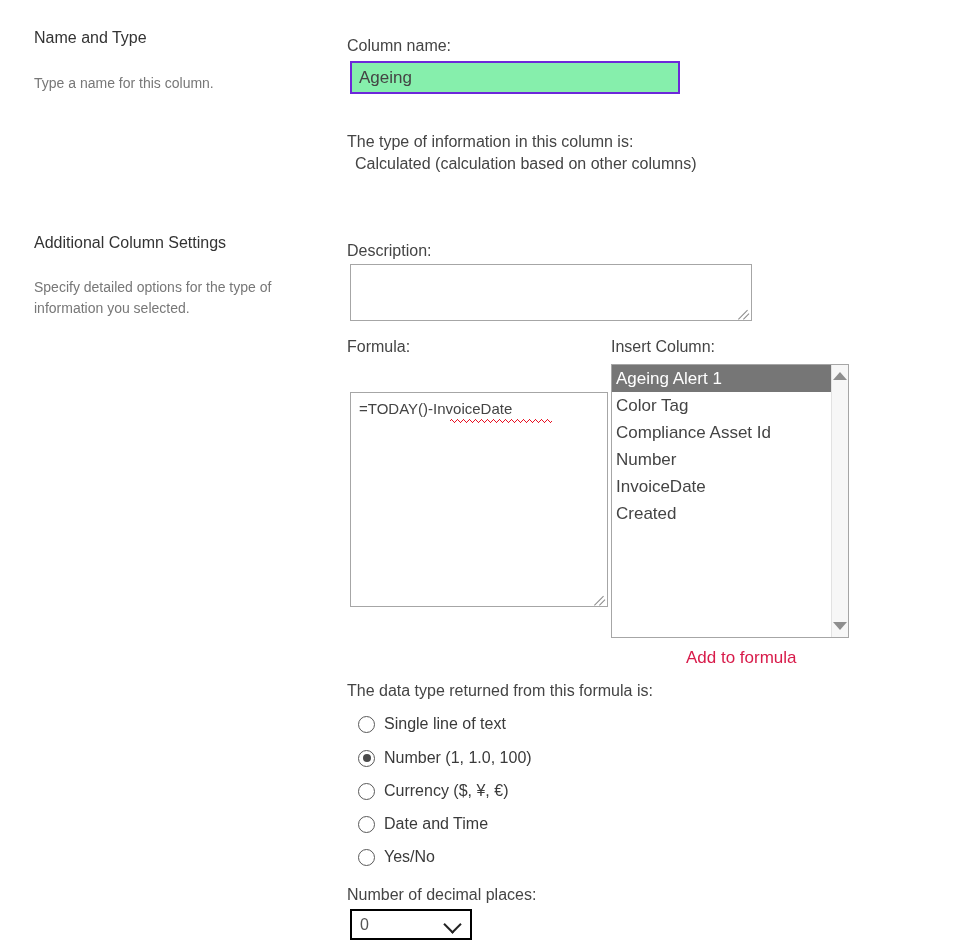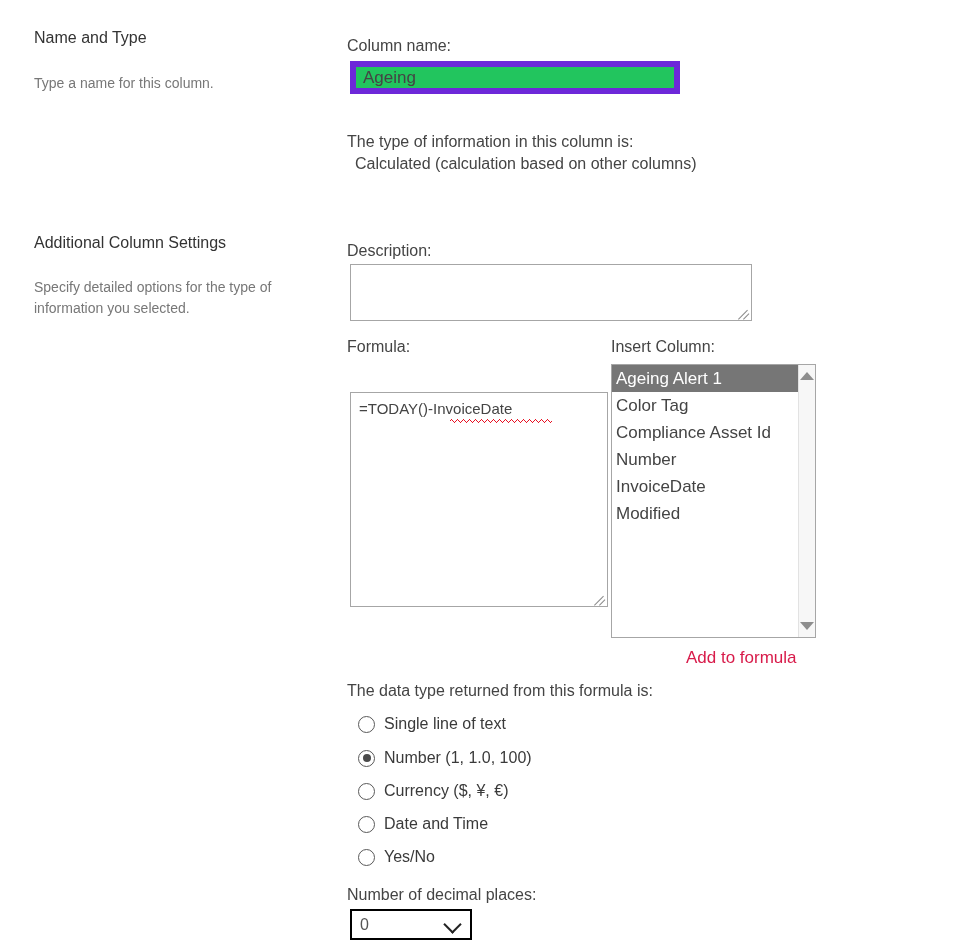--- a/index.html
+++ b/index.html
@@ -43,22 +43,22 @@
   }
   .static-value {
     font-size: 16px;
     color: #444444;
     line-height: 20px;
     white-space: nowrap;
   }
 
   .text-input {
     box-sizing: border-box;
-    border: 6px solid #6d28d9;
-    background: #22c55e;
+    border: 2px solid #6d28d9;
+    background: #86efac;
     font-family: "Liberation Sans", sans-serif;
     font-size: 17px;
     color: #444444;
     padding: 3px 7px;
     outline: none;
   }
 
   .text-area {
     box-sizing: border-box;
     border: 1px solid #a6a6a6;
@@ -253,28 +253,28 @@
 <textarea class="abs text-area" style="left: 350px; top: 392px; width: 258px; height: 215px;">=TODAY()-InvoiceDate</textarea>
 
 <div class="squiggle" style="left:450px; top:419px; width:102px;"></div>
 <div class="grip" style="left:594px; top:592px;">
   <i class="g1"></i>
     <i class="g2"></i>
 </div>
 
 <div class="abs form-label" style="left:611px; top:337px;">Insert Column:</div>
 
-<div class="abs listbox" style="left:611px; top:364px; width:205px; height:274px;">
+<div class="abs listbox" style="left:611px; top:364px; width:238px; height:274px;">
   <div class="listbox-inner">
     <div class="list-item selected">Ageing Alert 1</div>
     <div class="list-item">Color Tag</div>
     <div class="list-item">Compliance Asset Id</div>
     <div class="list-item">Number</div>
     <div class="list-item">InvoiceDate</div>
-    <div class="list-item">Modified</div>
+    <div class="list-item">Created</div>
   </div>
   <div class="scroll-track">
     <div class="tri up"></div>
     <div class="tri down"></div>
   </div>
 </div>
 
 <div class="abs link" style="left:686px; top:648px;">Add to formula</div>
 
 <div class="abs form-label" style="left:347px; top:681px;">The data type returned from this formula is:</div>

